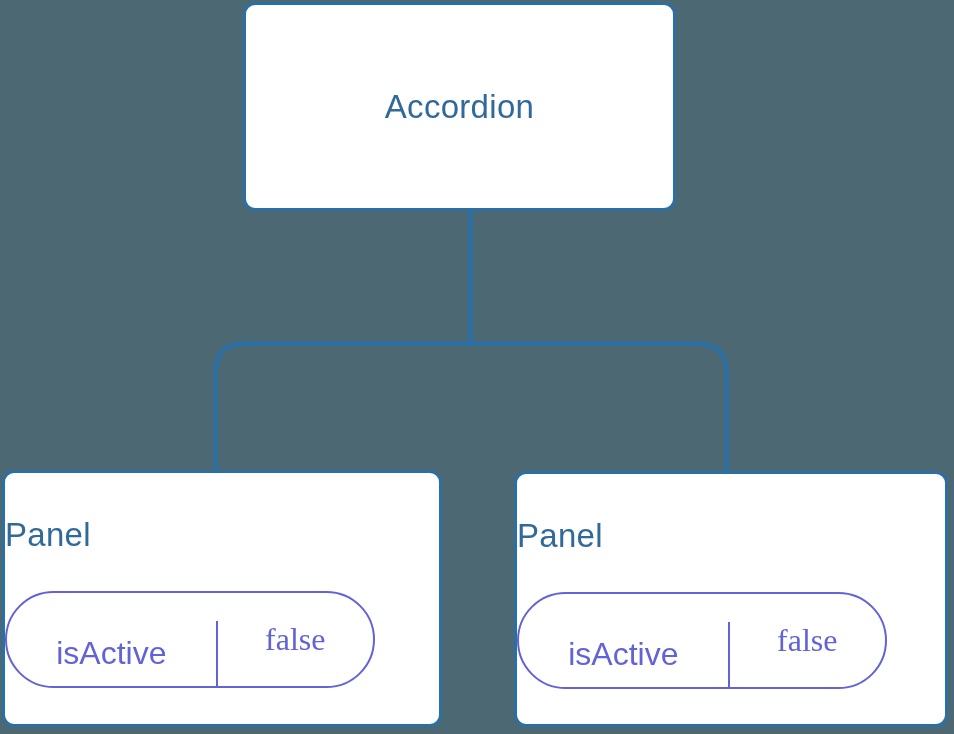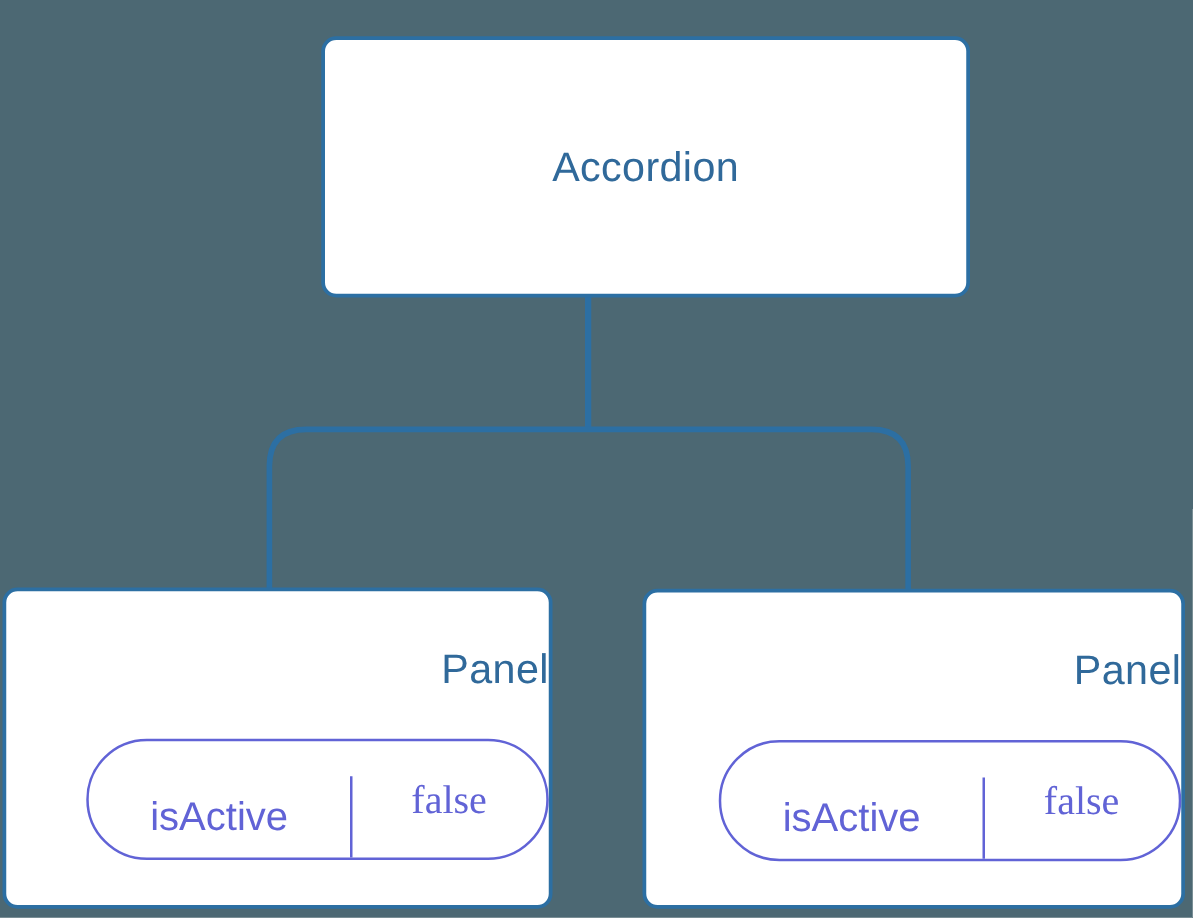--- a/index.html
+++ b/index.html
@@ -33,41 +33,40 @@
   .conn.stem   { stroke-width: 5; }
   .conn.branch { stroke-width: 4.5; }
   .node {
     position: absolute;
     box-sizing: border-box;
     background: var(--box-fill, #FFFFFF);
     border: 3px solid var(--box-border, #2C6FA3);
     border-radius: 12px;
   }
   .root-node {
-    left: 257px;
+    left: 243px;
     top: 2px;
-    width: 519px;
+    width: 433px;
     height: 209px;
     display: flex;
     align-items: center;
     justify-content: center;
-    margin-top: 27px;
   }
   .node-title {
     color: var(--title-text, #30699A);
     font-size: 33px;
     font-weight: 500;
     letter-spacing: 0.3px;
     line-height: 40px;
     white-space: nowrap;
   }
   .panel-node {
     display: flex;
     flex-direction: column;
-    align-items: flex-end;
+    align-items: flex-start;
   }
   .panel-node.left  { left: 2px;   top: 470px; width: 440px; height: 257px; }
   .panel-node.right { left: 514px; top: 471px; width: 434px; height: 256px; }
   .panel-node .node-title { margin-top: 42px; }
   .state-pill {
     margin-top: 36px;
     width: 370px;
     height: 97px;
     box-sizing: border-box;
     border: 2.5px solid var(--state-accent, #6163D6);

